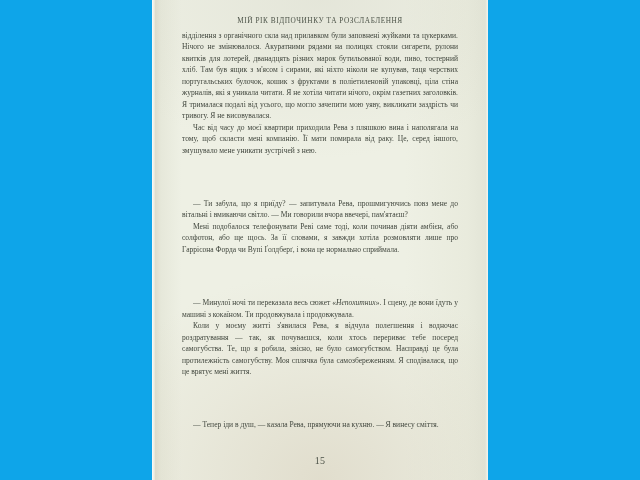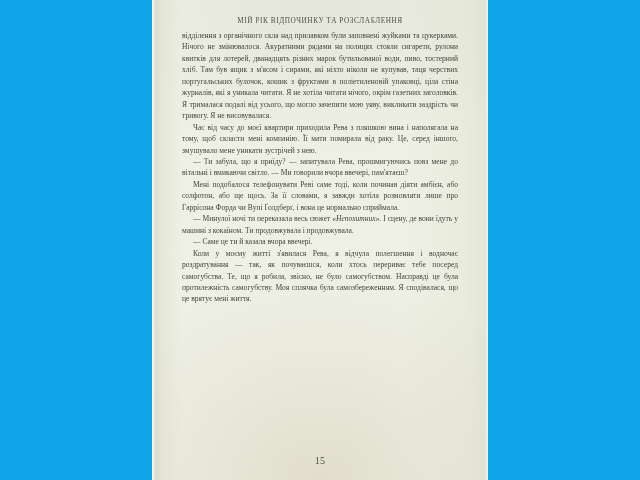--- a/index.html
+++ b/index.html
@@ -117,20 +117,21 @@
 
   #body-text p {
     margin: 0;
     text-indent: 11px;
   }
   #body-text p.no-indent {
     text-indent: 0;
   }
   #body-text p.dialogue {
     text-indent: 11px;
+    margin-top: 42px;
   }
   #body-text i {
   }
 
   .folio {
     position: absolute;
     bottom: 14px;
     left: 0;
     width: 276px;
     text-align: center;
@@ -159,24 +160,24 @@
 
         <p>Час від часу до моєї квартири приходила Рева з пляшкою вина і наполягала на тому, щоб скласти мені компанію. Її мати помирала від раку. Це, серед іншого, змушувало мене уникати зустрічей з нею.</p>
 
         <p class="dialogue">— Ти забула, що я приїду? — запитувала Рева, прошмигуючись повз мене до вітальні і вмикаючи світло. — Ми говорили вчора ввечері, пам'ятаєш?</p>
 
         <p>Мені подобалося телефонувати Реві саме тоді, коли починав діяти амбієн, або солфотон, або ще щось. За її словами, я завжди хотіла розмовляти лише про Гаррісона Форда чи Вупі Ґолдберґ, і вона це нормально сприймала.</p>
 
         <p class="dialogue"><span>— Минулої ночі ти переказала весь сюжет «</span><i>Непохитних</i><span>». І сцену, де вони їдуть у машині з кокаїном. Ти продовжувала і продовжувала.</span></p>
 
 
-        <p class="dialogue">— Саме це ти й казала вчора ввечері.</p>
 
         <p>Коли у моєму житті з'явилася Рева, я відчула полегшення і водночас роздратування — так, як почуваєшся, коли хтось перериває тебе посеред самогубства. Те, що я робила, звісно, не було самогубством. Насправді це була протилежність самогубству. Моя сплячка була самозбереженням. Я сподівалася, що це врятує мені життя.</p>
 
+        <p class="dialogue">— Тепер іди в душ, — казала Рева, прямуючи на кухню. — Я винесу сміття.</p>
 
       </div>
 
       <div class="folio">15</div>
 
     </div>
   </div>
 
   <div id="page-edge-right"></div>
 

